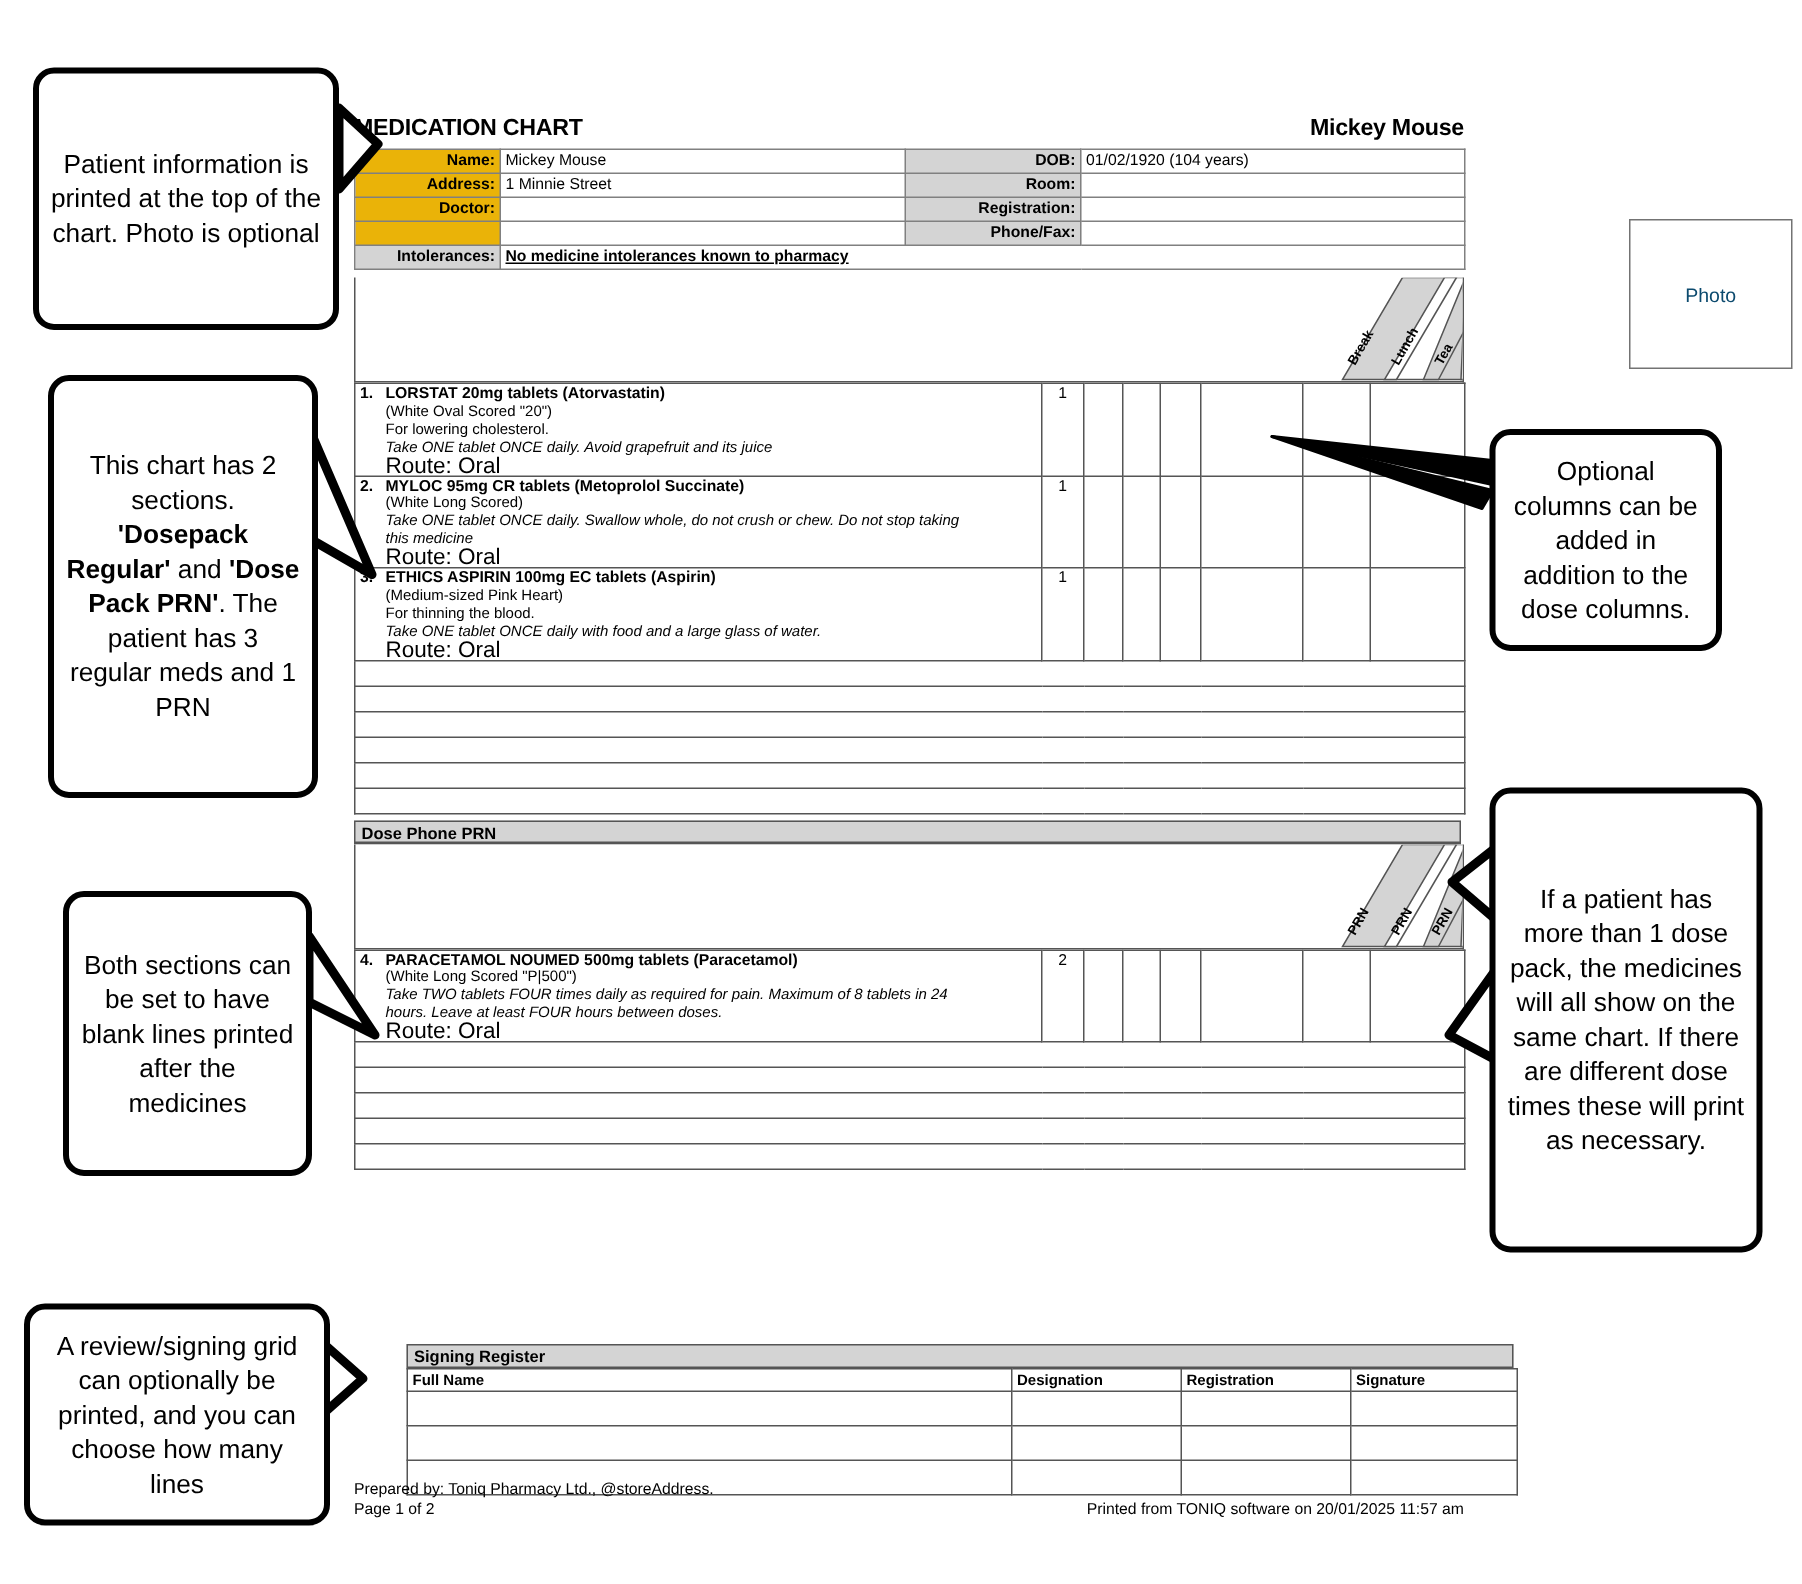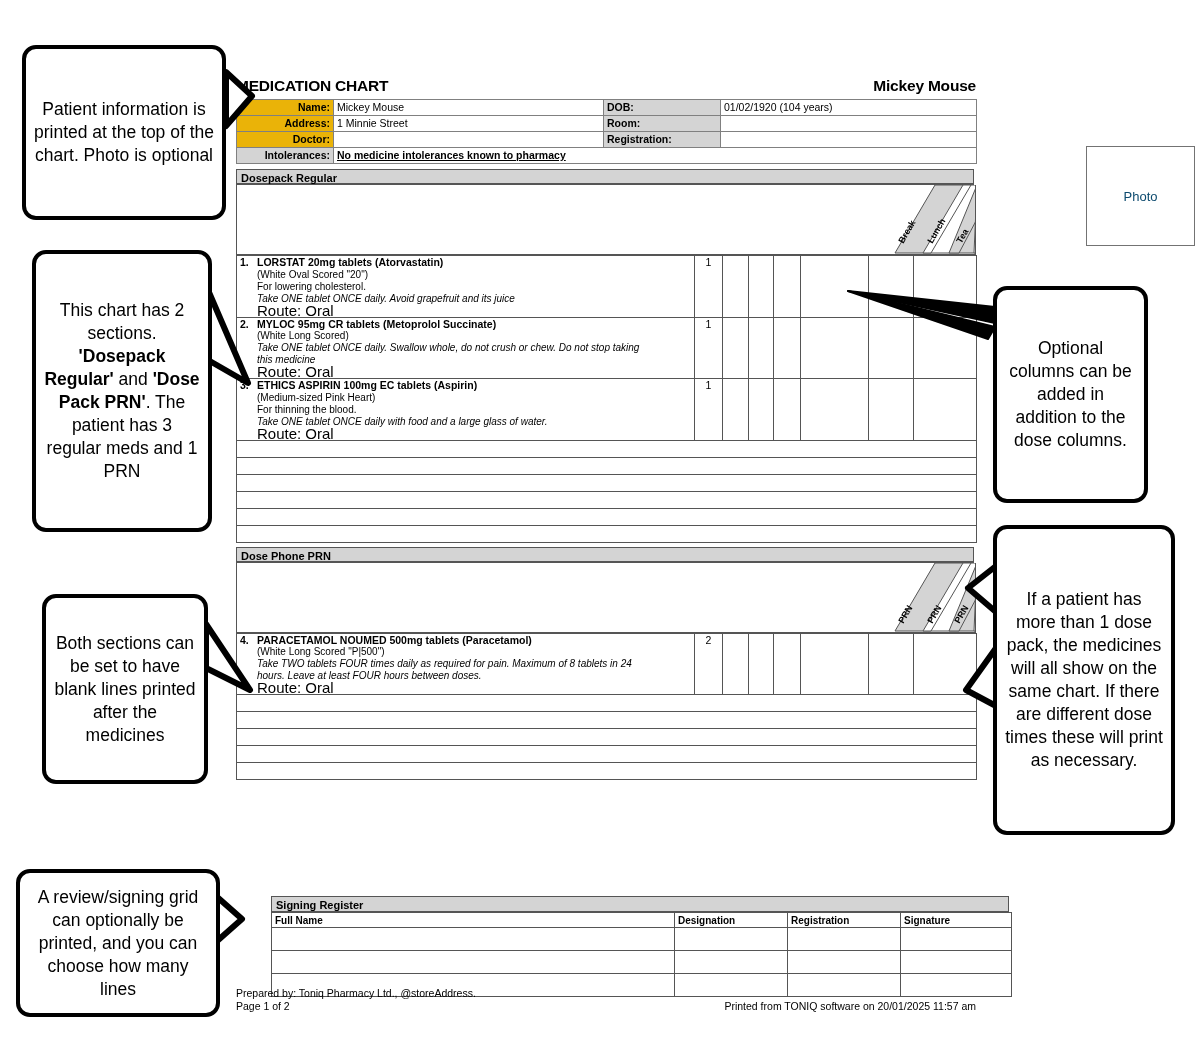--- a/index.html
+++ b/index.html
@@ -15,21 +15,21 @@
   #doc{position:absolute;left:236px;top:53px;width:740px;margin-top:24px;}
 
   .doc-title-row{position:relative;height:22px;}
   .doc-title{position:absolute;left:0;top:0;font-size:15.5px;font-weight:bold;letter-spacing:-0.2px;}
   .doc-patient{position:absolute;right:0;top:0;font-size:15.5px;font-weight:bold;letter-spacing:-0.2px;}
 
   
   table.info{border-collapse:collapse;width:740px;table-layout:fixed;font-size:10.5px;}
   table.info td{border:1px solid #808080;padding:0 3px;height:15px;line-height:15px;vertical-align:top;}
   td.lbl{background:#eab308;font-weight:bold;text-align:right;width:95px;}
-  td.lbl-r{background:#d4d4d4;font-weight:bold;text-align:left;width:95px;}
+  td.lbl-r{background:#d4d4d4;font-weight:bold;text-align:right;width:95px;}
   td.val{background:#fff;}
   td.noline{border-top:none;}
   td.nobot{border-bottom:none;}
   .intol-lbl{background:#d4d4d4;font-weight:bold;text-align:right;}
   .intol-val{font-weight:bold;text-decoration:underline;}
 
   
   #photo-box{
     position:absolute;left:850px;top:69px;width:107px;height:98px;
     border:1px solid #737373;background:#fff;
@@ -119,32 +119,37 @@
       <td class="lbl-r noline">Room:</td>
       <td class="val noline"></td>
     </tr>
     <tr>
       <td class="lbl nobot">Doctor:</td>
       <td class="val nobot"></td>
       <td class="lbl-r">Registration:</td>
       <td class="val"></td>
     </tr>
     <tr>
+      <td class="lbl"></td>
+      <td class="val"></td>
+      <td class="lbl-r noline">Phone/Fax:</td>
+      <td class="val noline"></td>
+    </tr>
+    <tr>
       <td class="intol-lbl">Intolerances:</td>
       <td class="intol-val" colspan="3">No medicine intolerances known to pharmacy</td>
     </tr>
   </tbody>
     </table>
 
   <div id="photo-box">
     <span>Photo</span>
   </div>
 
   <div style="height:5px"></div>
-  <div class="sec-banner">Dosepack Regular</div>
 
   <div class="slant-wrap">
     <svg width="740" height="70">
       <polygon points="658,68 694,68 734,0 698,0" fill="#d4d4d4" stroke="#555" stroke-width="1"></polygon>
       <polygon points="712,68 748,68 740,0 740,0" fill="none" stroke="none"></polygon>
       <polygon points="686,68 722,68 740,0 726,0" fill="#ffffff" stroke="#555" stroke-width="1"></polygon>
       <polygon points="712,68 748,68 740,0 740,0" fill="#d4d4d4" stroke="#555" stroke-width="1"></polygon>
       <polygon points="737,68 773,68 740,12 740,0" fill="#ffffff" stroke="#555" stroke-width="1"></polygon>
       <polygon points="764,68 800,68 740,28 740,18" fill="#d4d4d4" stroke="#555" stroke-width="1"></polygon>
       <polygon points="792,68 868,68 740,45 740,34" fill="#ffffff" stroke="#555" stroke-width="1"></polygon>
@@ -391,19 +396,19 @@
 </div>
 
 <div class="callout" style="left:42px;top:594px;width:166px;height:190px;">
   <span>Both sections can be set to have blank lines printed after the medicines</span>
 </div>
 
 <div class="callout" style="left:16px;top:869px;width:204px;height:148px;">
   <span>A review/signing grid can optionally be printed, and you can choose how many lines</span>
 </div>
 
-<div class="callout" style="left:993px;top:286px;width:155px;height:217px;">
+<div class="callout" style="left:993px;top:286px;width:155px;height:148px;">
   <span>Optional columns can be added in addition to the dose columns.</span>
 </div>
 
 <div class="callout" style="left:993px;top:525px;width:182px;height:310px;">
   <span>If a patient has more than 1 dose pack, the medicines will all show on the same chart. If there are different dose times these will print as necessary.</span>
 </div>
 
 </body></html>

